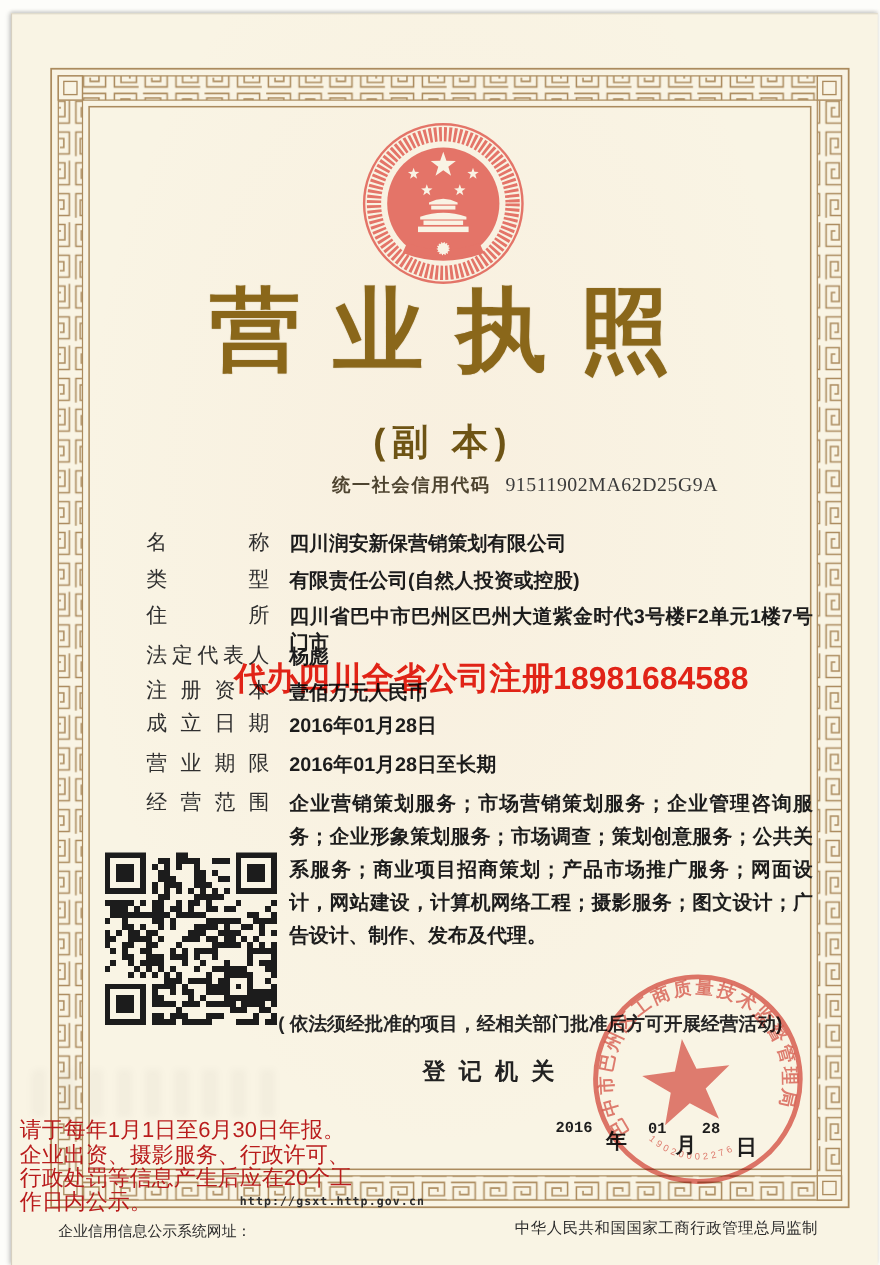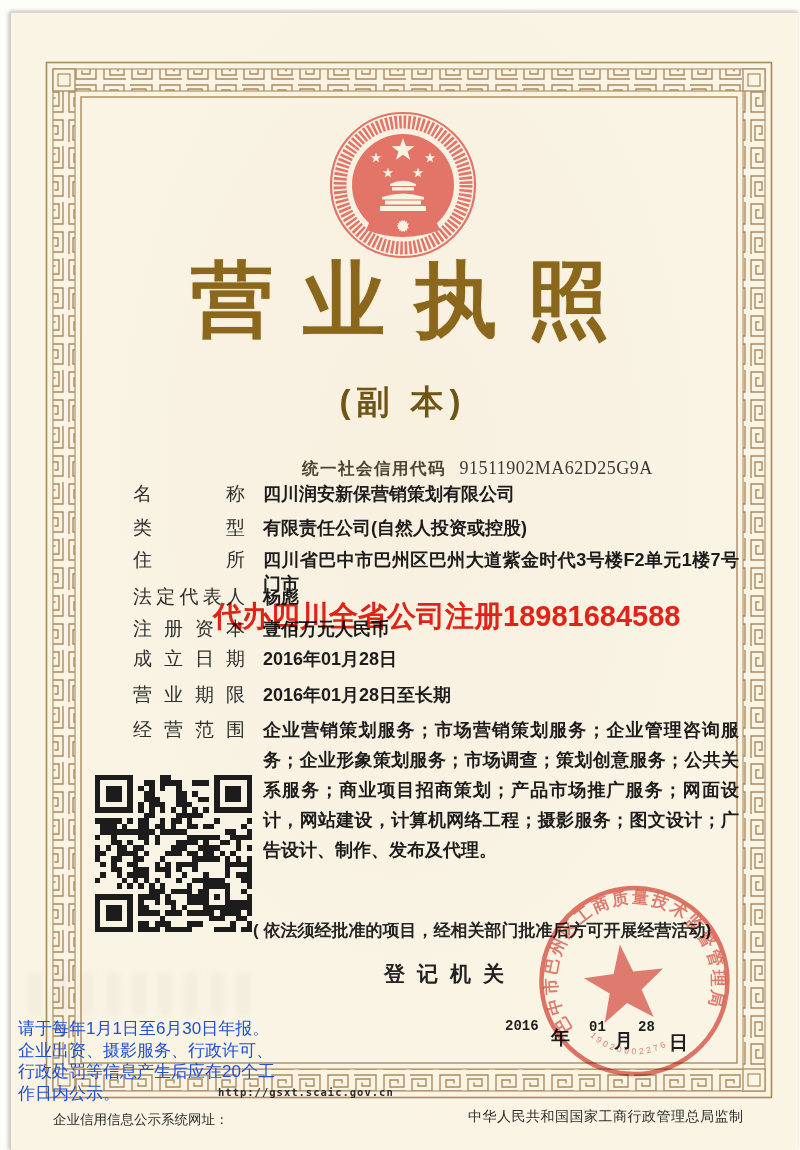--- a/index.html
+++ b/index.html
@@ -11,43 +11,43 @@
   .paper::after{content:"";position:absolute;inset:0;
          background:radial-gradient(ellipse at 50% 40%, rgba(242,200,180,.10) 0%, rgba(242,200,180,0) 60%);}
   .border-svg{position:absolute;left:44px;top:60px;}
   .emblem{position:absolute;left:328px;top:110px;}
   .title{position:absolute;left:0;top:262px;width:800px;text-align:center;
          font-size:82px;font-weight:800;color:var(--title-gold,#8a671a);
          letter-spacing:30px;text-indent:30px;line-height:1.1;
          text-shadow:0 0 1px rgba(110,80,20,.5);font-family:Liberation Mono, monospace;}
   .subtitle{position:absolute;left:0;top:380px;width:800px;text-align:center;
          font-size:33px;font-weight:700;color:#6e5415;letter-spacing:6px;text-indent:6px;}
-  .credit-line{position:absolute;left:302px;top:430px;white-space:nowrap;margin-top:28px;}
+  .credit-line{position:absolute;left:302px;top:430px;white-space:nowrap;}
   .credit-label{font-size:16.5px;font-weight:700;color:#4e4430;letter-spacing:1.5px;}
   .credit-code{font-family:"Liberation Serif",serif;font-size:18px;color:#3a3a3a;margin-left:9px;letter-spacing:0.5px;}
   .row{position:absolute;left:133px;display:flex;align-items:flex-start;}
   .flabel{display:inline-block;width:112px;flex:0 0 112px;font-size:19px;font-weight:500;color:#2f2f2f;
           text-align:justify;text-align-last:justify;margin-right:18px;line-height:23px;}
   .fvalue{display:inline-block;width:476px;font-size:18px;font-weight:600;color:#1c1c1c;
           line-height:24px;text-align:justify;}
   .fvalue.scope{line-height:30px;font-weight:600;}
   .watermark{position:absolute;left:213px;top:597px;font-size:29px;font-weight:700;
          color:var(--watermark-red,#e72519);white-space:nowrap;letter-spacing:0px;
          mix-blend-mode:multiply;z-index:6;}
   #qr{position:absolute;left:95px;top:775px;width:157px;height:157px;}
   .approval{position:absolute;left:253px;top:919px;width:500px;font-size:17px;font-weight:700;color:#242424;}
   .regauth{position:absolute;left:384px;top:960px;font-size:21px;font-weight:600;color:#222;
          letter-spacing:12px;white-space:nowrap;}
   .stamp{position:absolute;left:528px;top:878px;mix-blend-mode:multiply;opacity:.88;
          transform:rotate(-7deg);z-index:5;}
   .date-part{position:absolute;color:#1d1d1d;white-space:nowrap;}
   .d-num{font-family:Liberation Mono, monospace;font-weight:700;font-size:14px;}
   .d-unit{font-size:19px;font-weight:600;}
-  .notice{position:absolute;left:18px;top:1018px;width:250px;font-size:17px;font-weight:500;
-         color:#1d4ed8;line-height:21.7px;white-space:nowrap;z-index:4;}
+  .notice{position:absolute;left:18px;top:1018px;width:250px;font-size:20px;font-weight:500;
+         color:#b91c1c;line-height:21.7px;white-space:nowrap;z-index:4;}
   .url{position:absolute;left:218px;top:1086px;font-family:"DejaVu Sans Mono",monospace;
          font-size:10.5px;font-weight:700;letter-spacing:1px;color:#2b2b2b;z-index:4;}
   .site-label{position:absolute;left:53px;top:1111px;font-size:13.5px;color:#2c2c2c;font-weight:500;}
   .footer{position:absolute;left:468px;top:1108px;font-size:14px;color:#2c2c2c;font-weight:500;letter-spacing:0.5px;}
   .ghost{position:absolute;left:28px;top:972px;width:230px;height:44px;border-radius:6px;
          background:repeating-linear-gradient(90deg, rgba(120,115,105,.18) 0 14px, rgba(120,115,105,0) 14px 26px);
          filter:blur(3px);opacity:.28;}
 </style>
 </head>
 <body>
@@ -531,16 +531,16 @@
       <textPath href="#arcBot">19020002276</textPath>
     </text>
   </svg>
 
   <div class="notice">
     <div>请于每年1月1日至6月30日年报。</div>
     <div>企业出资、摄影服务、行政许可、</div>
     <div>行政处罚等信息产生后应在20个工</div>
     <div>作日内公示。</div>
   </div>
-  <div class="url">http://gsxt.scaic.gov.cn</div>
+  <div class="url">http://gsxt.http.gov.cn</div>
   <div class="site-label">企业信用信息公示系统网址：</div>
   <div class="footer">中华人民共和国国家工商行政管理总局监制</div>
 </div>
 
 </body></html>

